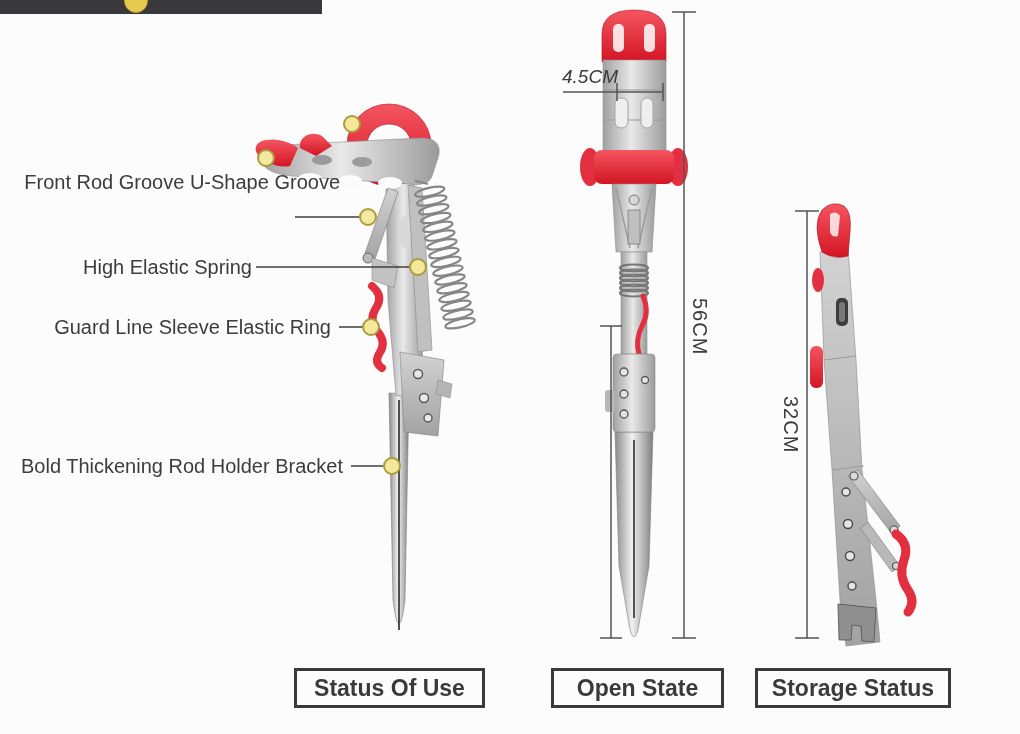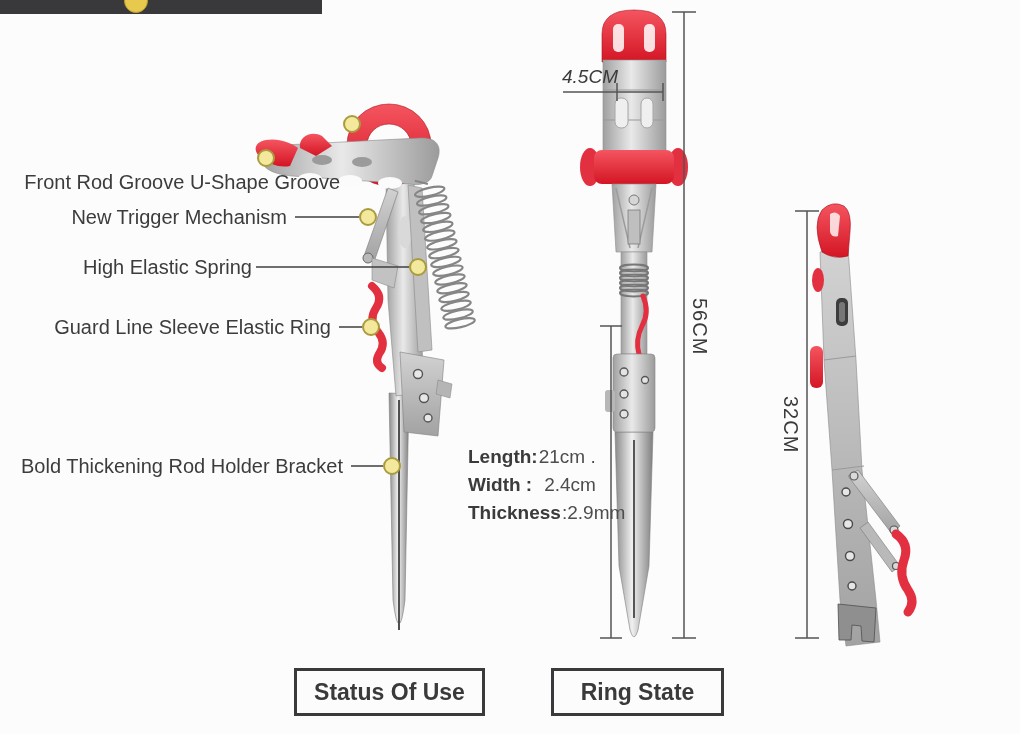--- a/index.html
+++ b/index.html
@@ -23,21 +23,21 @@
 
   
   .specs{position:absolute;left:468px;top:446px;color:#3b3b3b;font-size:19px;}
   .spec-row{display:flex;align-items:baseline;height:28px;}
   .spec-row .lbl{font-weight:700;color:#3b3b3b;}
   .spec-row .val{font-weight:400;color:#4d4d4d;}
   .gap-0 .val{margin-left:1px;}
   .gap-1 .val{margin-left:12px;}
 
   
-  .caption-box{position:absolute;height:48px;border:3px solid #3a3a3c;box-sizing:border-box;
+  .caption-box{position:absolute;height:40px;border:3px solid #3a3a3c;box-sizing:border-box;
     display:flex;align-items:center;justify-content:center;color:#3a3a3c;
     font-weight:700;font-size:23px;background:transparent;white-space:nowrap;}
 </style>
 </head>
 <body>
 
 <div id="stage">
 
   <div class="banner">
     <span class="banner-dot"></span>
@@ -223,40 +223,26 @@
       <circle cx="352" cy="124" r="8"></circle>
       <circle cx="266" cy="158" r="8"></circle>
       <circle cx="368" cy="217" r="8"></circle>
       <circle cx="418" cy="267" r="8"></circle>
       <circle cx="371" cy="327" r="8"></circle>
       <circle cx="392" cy="466" r="8"></circle>
     </g>
   </svg>
 
   <div class="callout-label" style="right:680px;top:171px;">Front Rod Groove U-Shape Groove</div>
-  <div class="callout-label" style="right:733px;top:206px;">New Trigger Mechanism</div>
   <div class="callout-label" style="right:768px;top:256px;">High Elastic Spring</div>
   <div class="callout-label" style="right:689px;top:316px;">Guard Line Sleeve Elastic Ring</div>
   <div class="callout-label" style="right:677px;top:455px;text-align:right;">Bold Thickening Rod Holder Bracket</div>
 
   <div class="dim-label" style="left:562px;top:66px;font-style:italic;">4.5CM</div>
   <div class="dim-label dim-vert" style="left:688px;top:298px;">56CM</div>
   <div class="dim-label dim-vert" style="left:779px;top:396px;">32CM</div>
 
-  <div class="specs">
-    <div class="spec-row gap-0">
-      <span class="lbl">Length:</span>
-      <span class="val">21cm .</span>
-    </div>
-    <div class="spec-row gap-1">
-      <span class="lbl">Width :</span>
-      <span class="val">2.4cm</span>
-    </div>
-    <div class="spec-row gap-0">
-      <span class="lbl">Thickness</span>
-      <span class="val">:2.9mm</span>
-    </div>
-  </div>
 
   <div class="caption-box" style="left:294px;top:668px;width:191px;">Status Of Use</div>
-  <div class="caption-box" style="left:551px;top:668px;width:173px;">Ring State</div>
+  <div class="caption-box" style="left:551px;top:668px;width:173px;">Open State</div>
+  <div class="caption-box" style="left:755px;top:668px;width:196px;">Storage Status</div>
 
 </div>
 
 </body></html>

